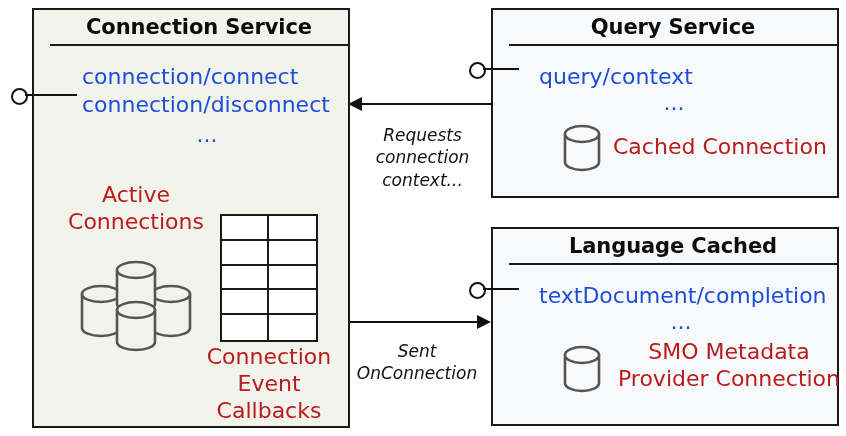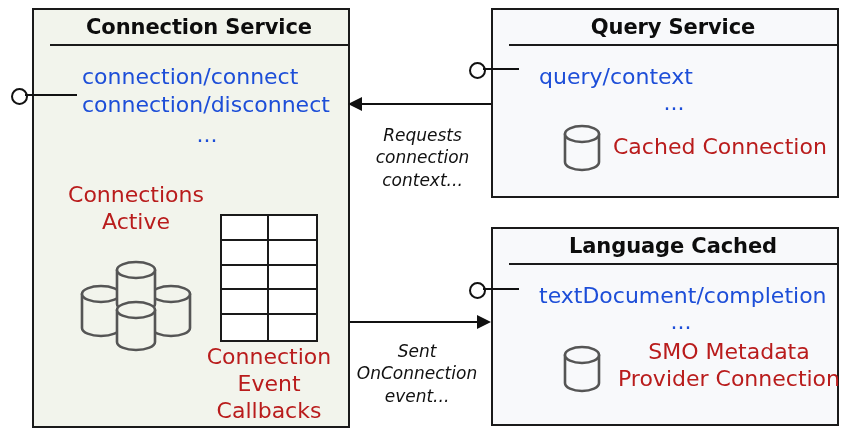--- a/index.html
+++ b/index.html
@@ -183,22 +183,22 @@
     <div class="hdr">Connection Service</div>
     <div class="body">
 
       <div class="ops" id="cs-ops">
         <div>connection/connect</div>
         <div>connection/disconnect</div>
       </div>
       <div class="ops" id="cs-dots">...</div>
 
       <div class="artifact-label" style="left:6px; top:136px; width:160px;">
+        <div>Active</div>
         <div>Connections</div>
-        <div>Active</div>
       </div>
 
       <svg class="icon-svg" style="left:22px; top:200px;" width="128" height="106" viewBox="0 0 128 106">
         <g fill="#f2f4ec" stroke="#555555" stroke-width="2.6" stroke-linejoin="round">
 
           <path d="M10,48 L10,82 a19,8 0 0 0 38,0 L48,48 Z"></path>
           <ellipse cx="29" cy="48" rx="19" ry="8"></ellipse>
 
           <path d="M80,48 L80,82 a19,8 0 0 0 38,0 L118,48 Z"></path>
           <ellipse cx="99" cy="48" rx="19" ry="8"></ellipse>
@@ -304,17 +304,16 @@
       <div>context...</div>
     </div>
   </div>
 
   <div>
     <div class="conn-line" style="left:350px; top:321px; width:128px;"></div>
     <div class="arrowhead right" style="left:477px; top:315px;"></div>
     <div class="conn-label" style="left:347px; top:340px; width:140px;">
       <div>Sent</div>
       <div>OnConnection</div>
-      <div>event...</div>
     </div>
   </div>
 
 </div>
 
 </body></html>

